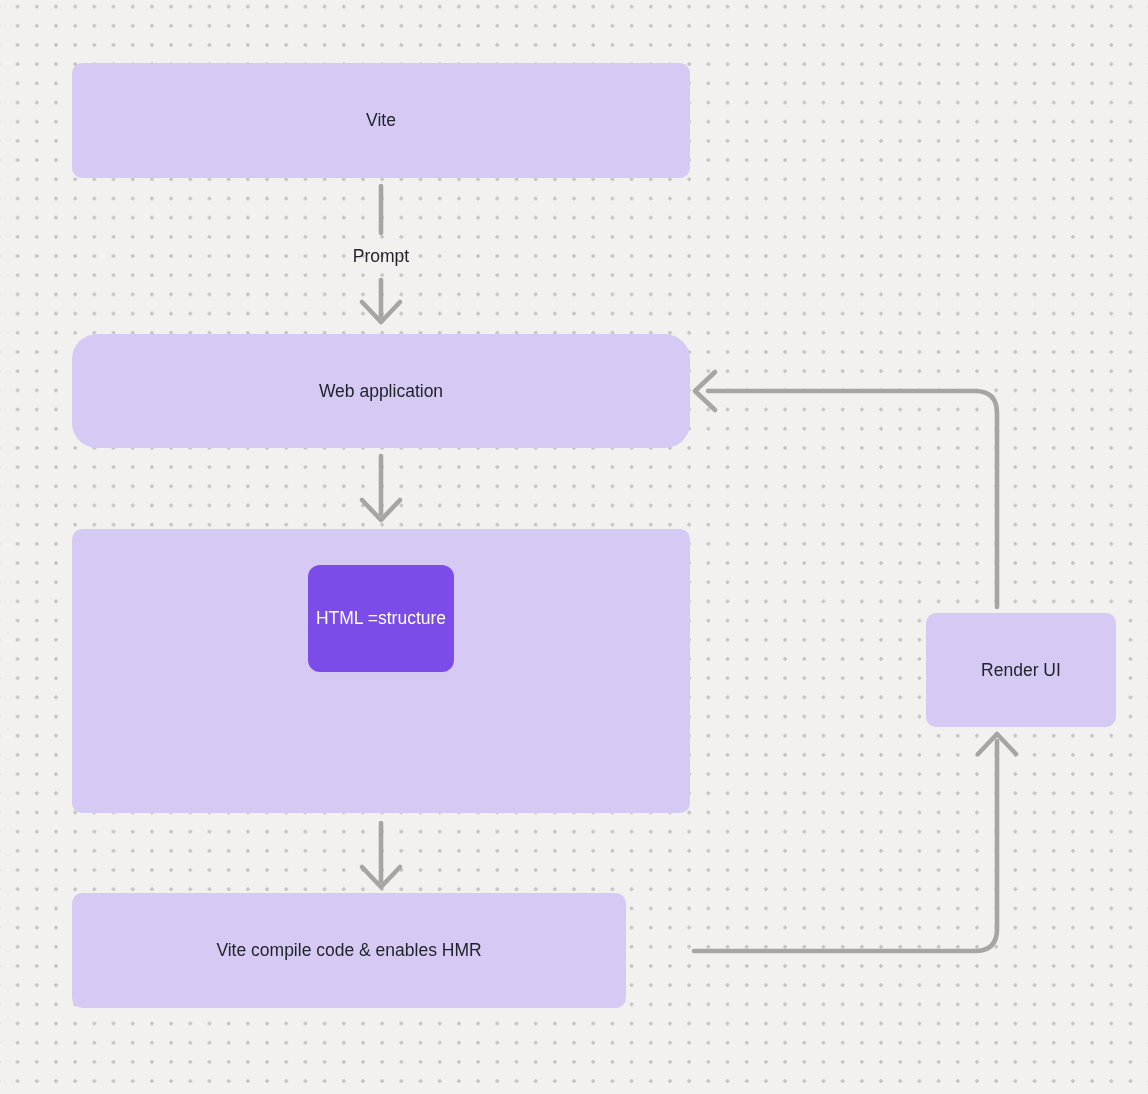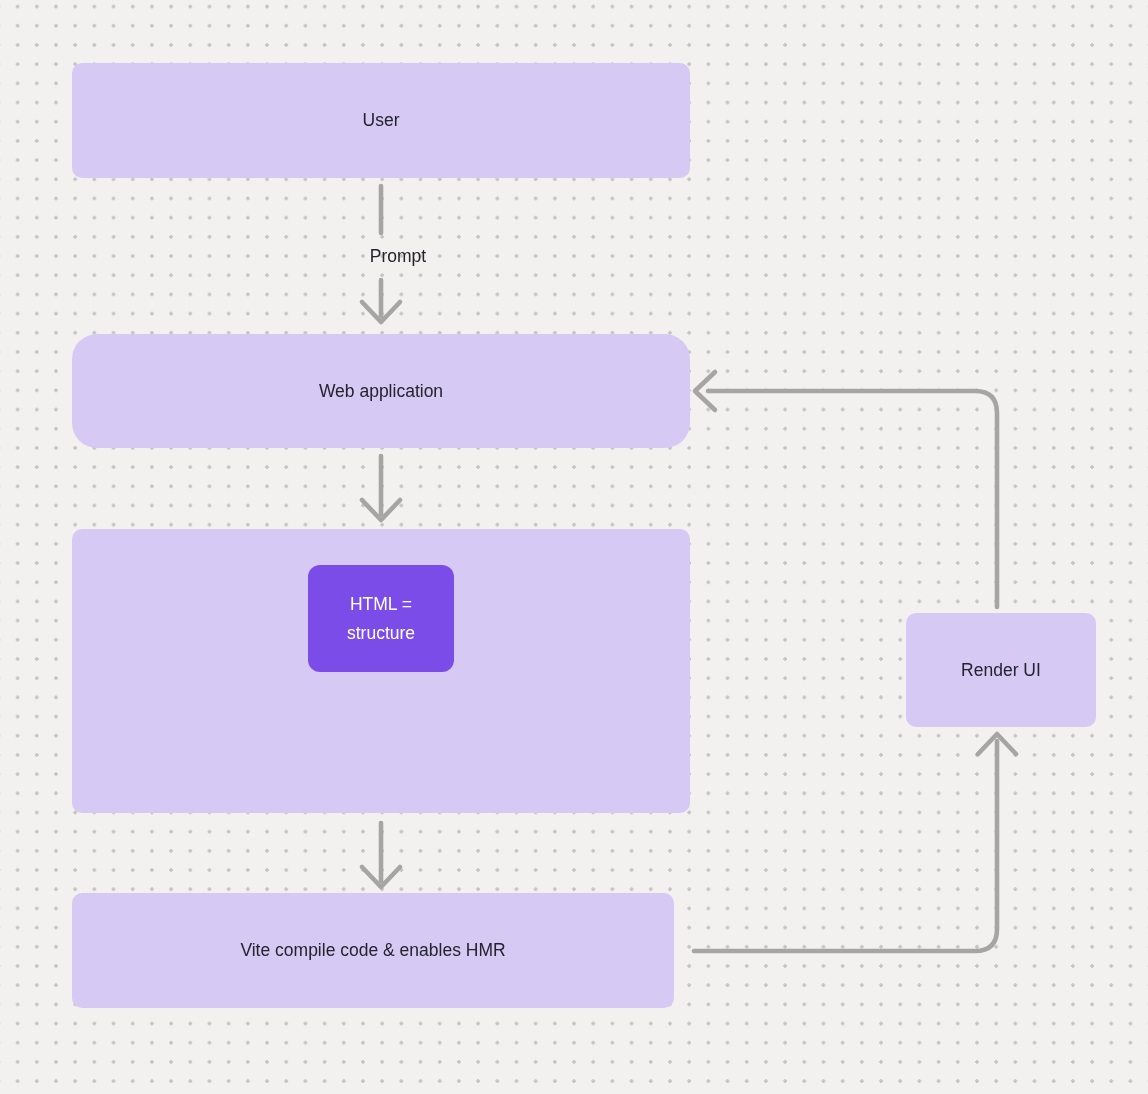--- a/index.html
+++ b/index.html
@@ -38,46 +38,46 @@
     align-items: center;
     justify-content: center;
     color: var(--text-dark, #23232b);
     font-size: 17.5px;
     text-align: center;
   }
   .node-user   { left: 72px; top: 63px;  width: 618px; height: 115px; }
   .node-webapp { left: 72px; top: 334px; width: 618px; height: 114px; border-radius: 25px; }
   .node-group  { left: 72px; top: 529px; width: 618px; height: 284px;
                  display: block; }
-  .node-vite   { left: 72px; top: 893px; width: 602px; height: 115px; }
-  .node-render { left: 906px; top: 613px; width: 190px; height: 114px; }
+  .node-vite   { left: 72px; top: 893px; width: 554px; height: 115px; }
+  .node-render { left: 926px; top: 613px; width: 190px; height: 114px; }
 
   .chip-row {
     display: flex;
     justify-content: center;
     gap: 26px;
     margin-top: 36px;
   }
   .chip {
     width: 146px;
     height: 107px;
     background: var(--chip-fill, #7b4ce8);
     border-radius: 12px;
     color: #ffffff;
     font-size: 17.5px;
     line-height: 29px;
     display: flex;
-    flex-direction: column;
+    flex-direction: row;
     align-items: center;
     justify-content: center;
     text-align: center;
   }
   .edge-label {
     position: absolute;
-    left: 398px;
+    left: 381px;
     top: 256px;
     transform: translate(-50%, -50%);
     color: var(--text-dark, #1f1f27);
     font-size: 17.5px;
     white-space: nowrap;
   }
 </style>
 </head>
 <body>
 
@@ -106,21 +106,21 @@
       <polyline points="978,754 997,734 1016,754"></polyline>
     </g>
 
     <g>
       <path d="M997 607 V413 Q997 391 975 391 H708"></path>
       <polyline points="715,372 695,391 715,410"></polyline>
     </g>
   </svg>
 
   <div class="node node-user">
-    <span>User</span>
+    <span>Vite</span>
   </div>
 
   <div class="edge-label">Prompt</div>
 
   <div class="node node-webapp">
     <span>Web application</span>
   </div>
 
   <div class="node node-group">
     <div class="chip-row">

